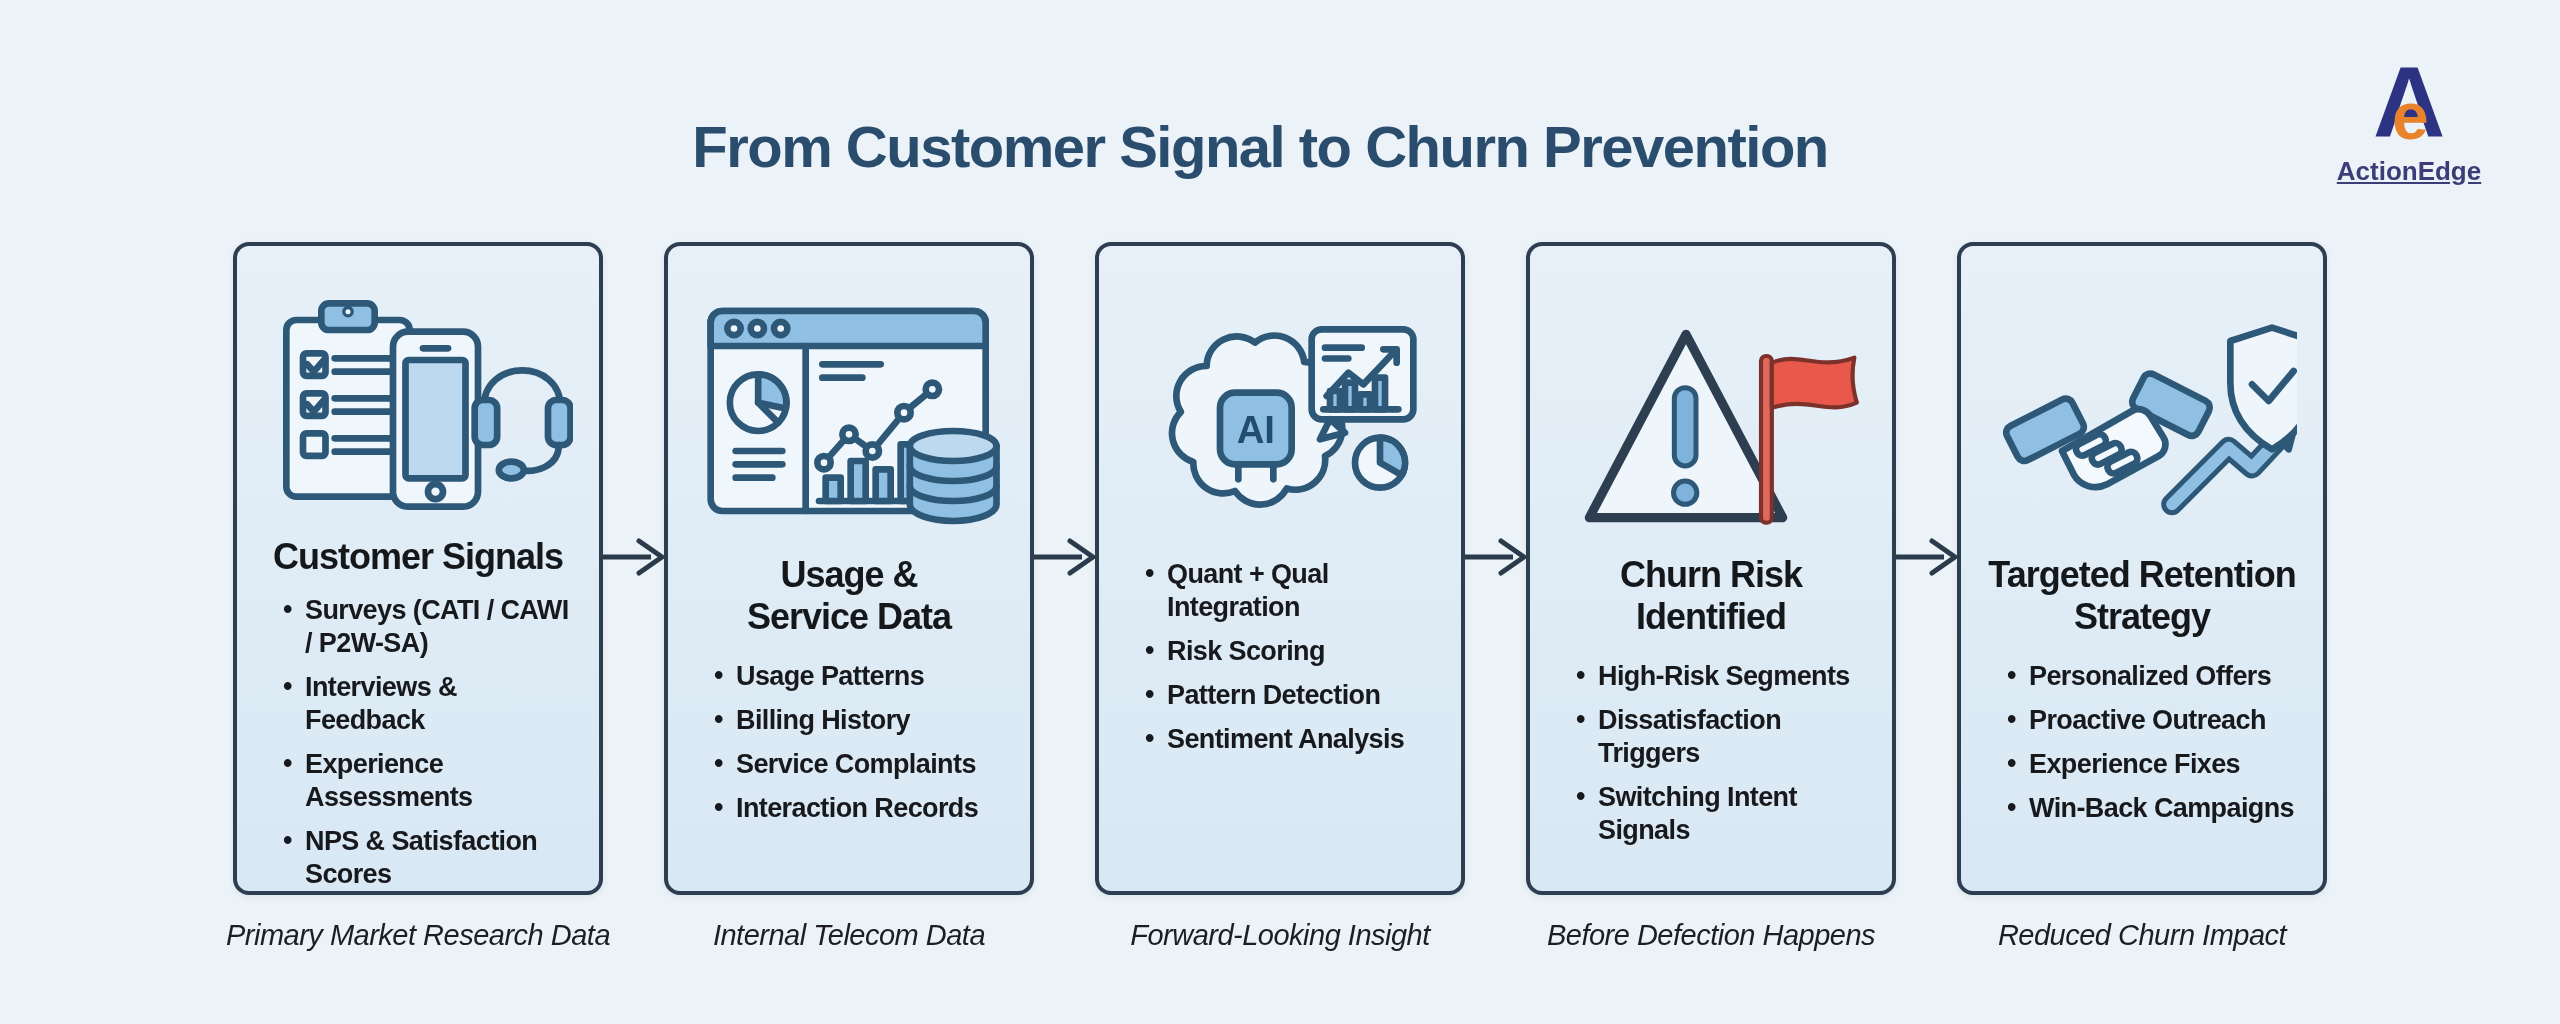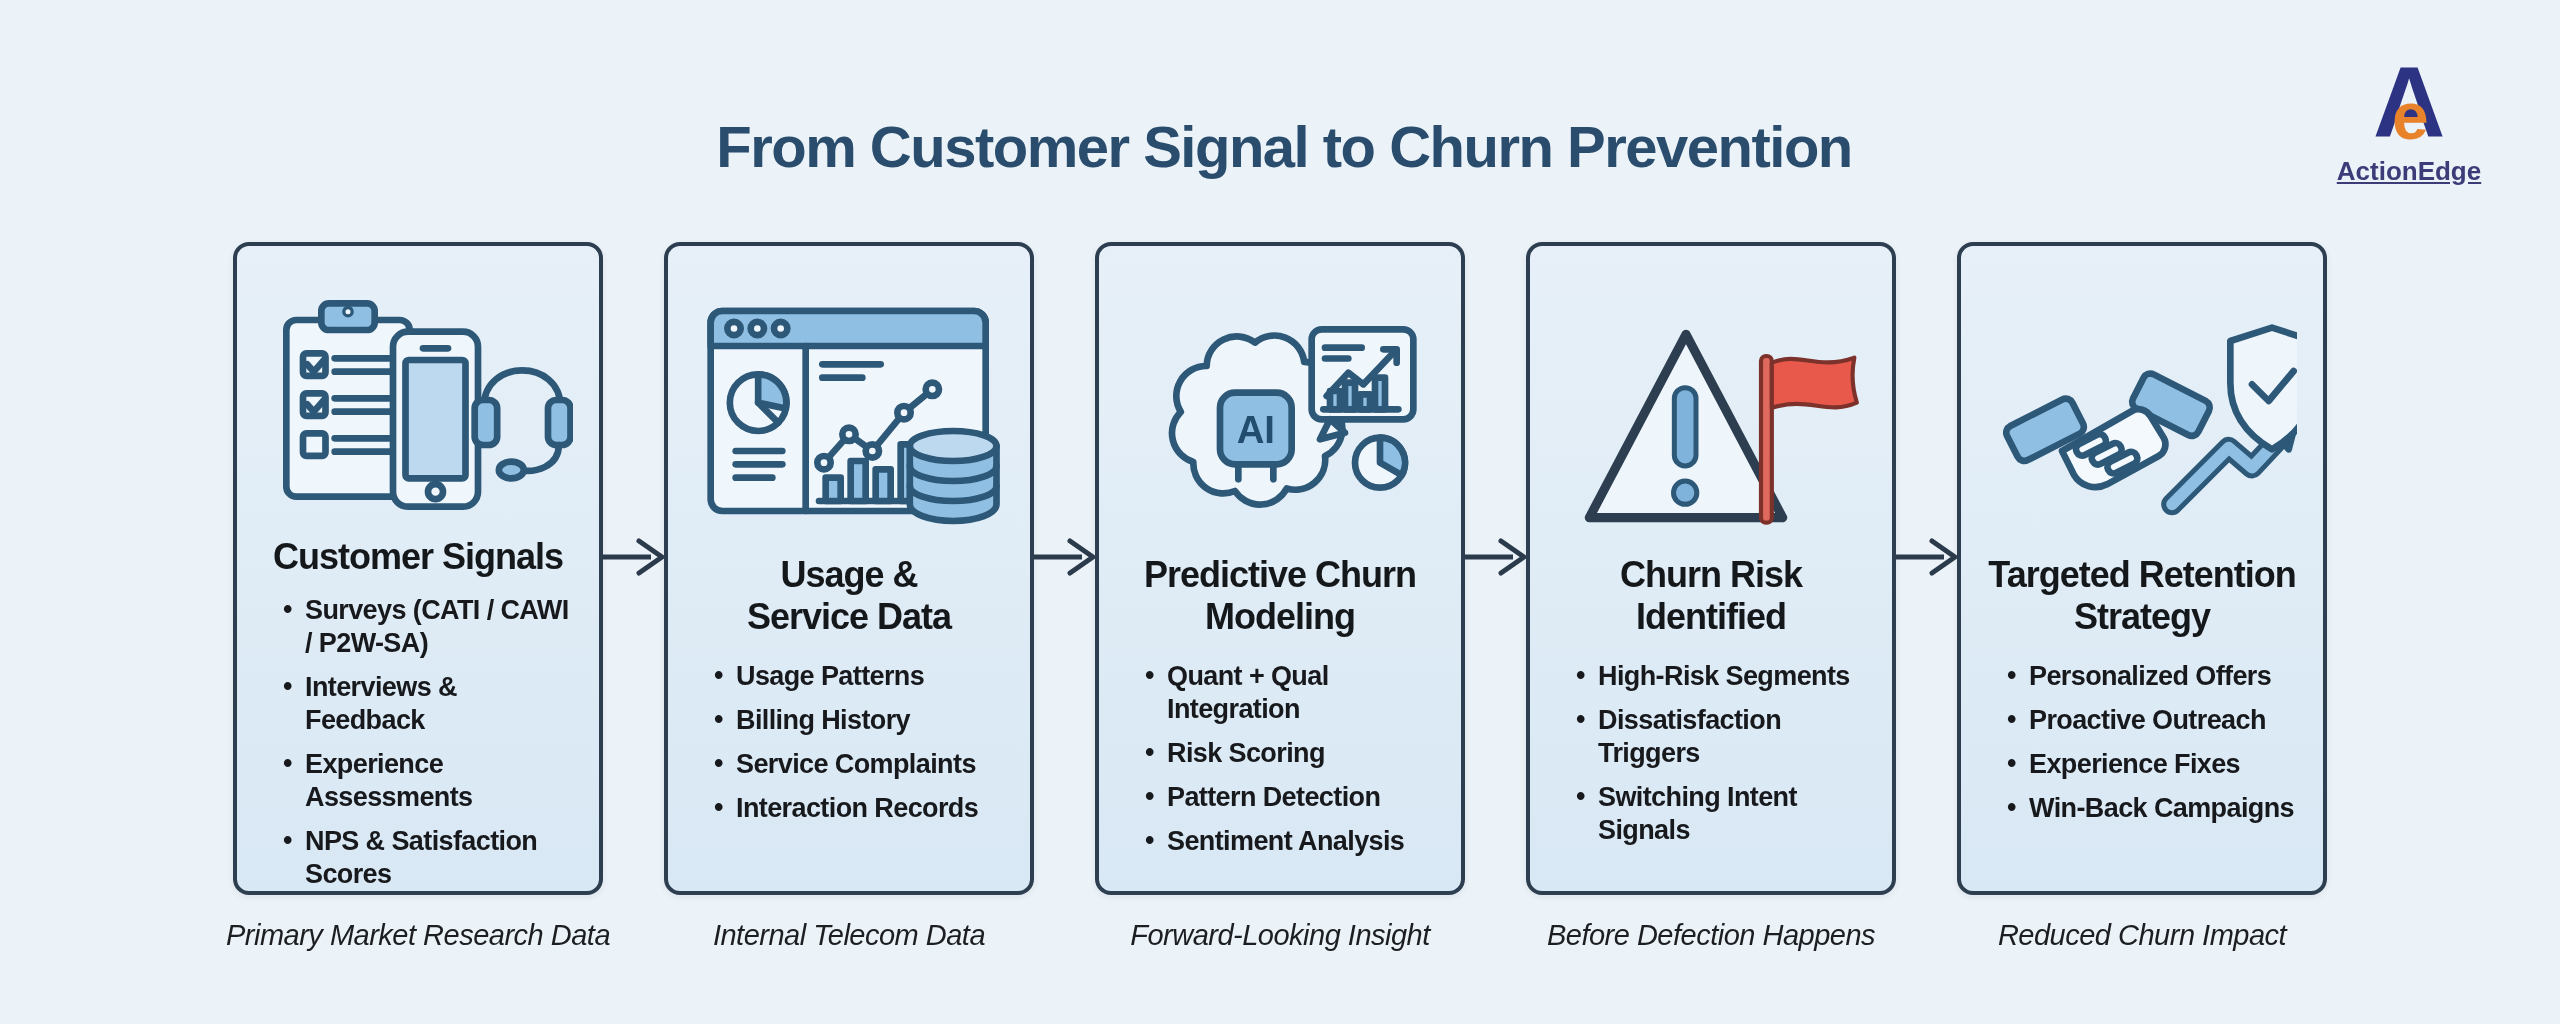--- a/index.html
+++ b/index.html
@@ -8,21 +8,20 @@
     background:#ebf2f8;
     font-family:"Liberation Sans","DejaVu Sans",sans-serif;
     -webkit-font-smoothing:antialiased;
   }
   
   .page-title{
     position:absolute;top:74px;left:0;width:2520px;
     text-align:center;
     font-size:58px;font-weight:700;letter-spacing:-1.5px;
     color:#2a4d6e;
-    padding-left:24px;
   }
   .logo{
     position:absolute;top:56px;right:76px;width:150px;text-align:center;
   }
   .logo-mark{position:relative;width:150px;height:96px;margin:0 auto;}
   .logo-a{
     position:absolute;left:50%;top:0;transform:translateX(-50%);
     font-size:100px;line-height:92px;font-weight:700;color:#2d3383;
   }
   .logo-e{
@@ -241,22 +240,20 @@
             <rect class="ic fill-mid" x="258" y="116" width="12" height="32" stroke-width="5"></rect>
             <rect class="ic fill-mid" x="276" y="130" width="12" height="18" stroke-width="5"></rect>
             <rect class="ic fill-mid" x="294" y="110" width="12" height="38" stroke-width="5"></rect>
             <polyline class="ic no-fill" points="236,132 262,104 280,118 318,78" stroke-width="6"></polyline>
             <polyline class="ic no-fill" points="304,76 320,76 320,92" stroke-width="6"></polyline>
 
             <circle class="ic fill-light" cx="300" cy="212" r="30" stroke-width="7"></circle>
             <path class="ic fill-mid" d="M300,212 L300,182 A30,30 0 0 1 326,227 Z" stroke-width="6"></path>
           </svg>
         </div>
-        <div class="stage-title">Predictive Churn
-Modeling</div>
         <ul class="bullets">
           <li>Quant + Qual Integration</li>
           <li>Risk Scoring</li>
           <li>Pattern Detection</li>
           <li>Sentiment Analysis</li>
         </ul>
       </div>
       <div class="stage-caption">Forward-Looking Insight</div>
     </div>
 

